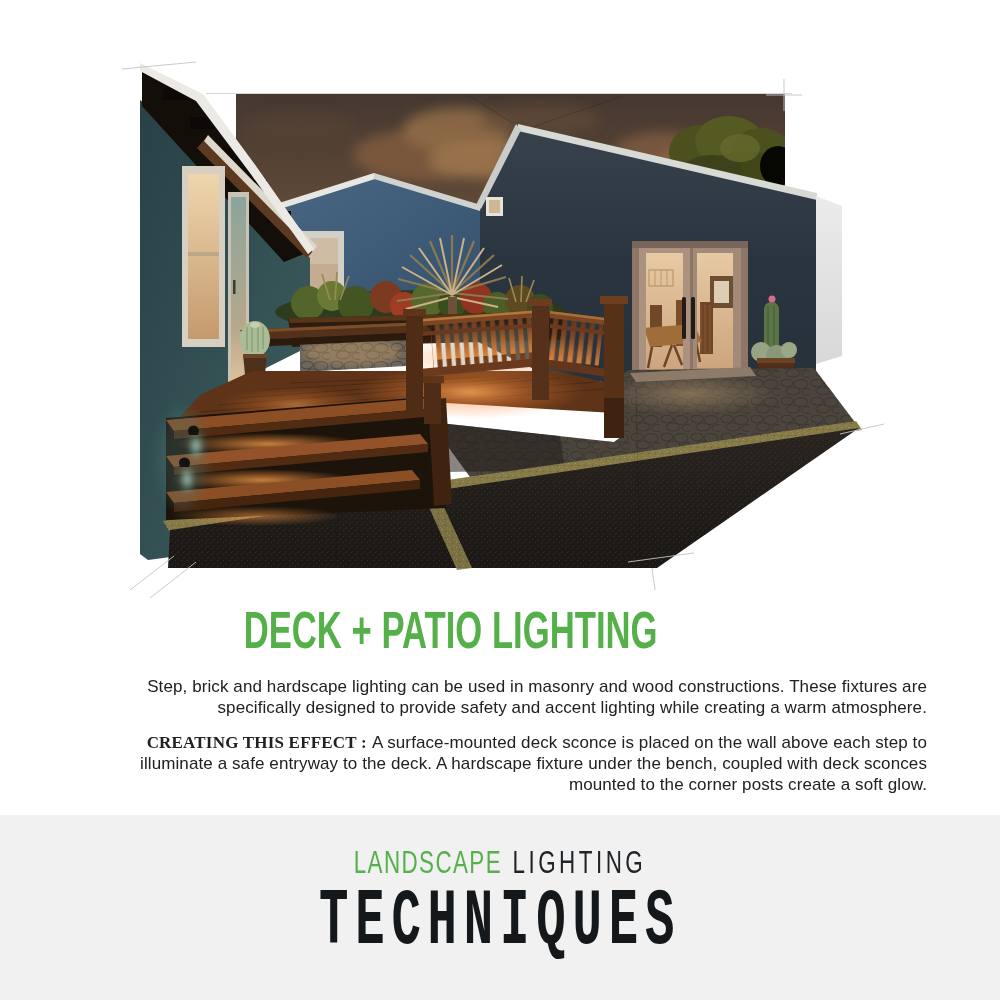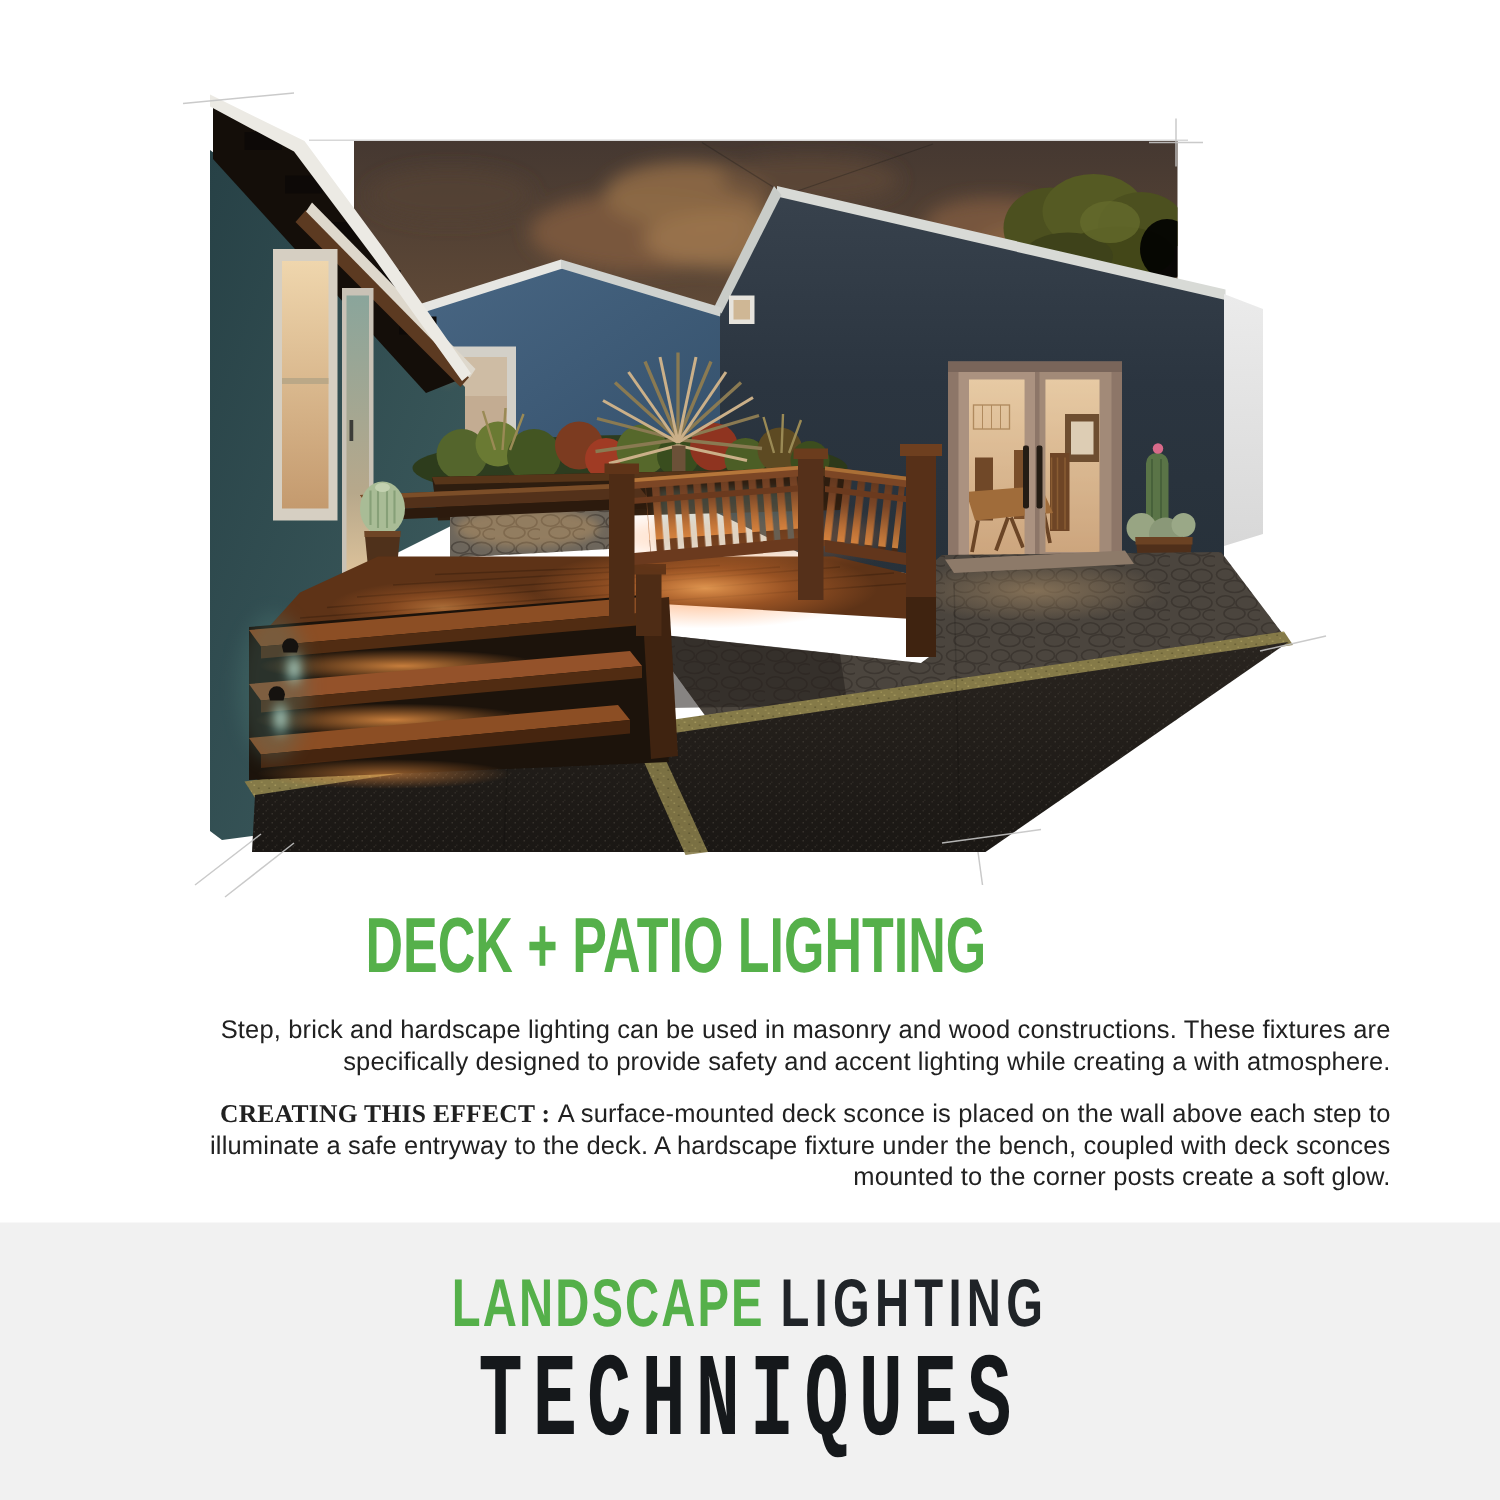--- a/index.html
+++ b/index.html
@@ -18,21 +18,21 @@
     font-size:17px;line-height:21px;color:#212121;margin:0;
     letter-spacing:.1px;
   }
   .p1{margin-top:21px;}
   .p2{margin-top:14px;}
   .p2 strong{margin-right:5px;letter-spacing:.2px;font-family:Liberation Serif, serif;}
   .footer{
     position:absolute;left:0;top:815px;width:1000px;height:185px;
     background:#f1f1f1;text-align:center;
   }
-  .brand-line{margin-top:31px;font-size:45px;font-weight:bold;line-height:1;white-space:nowrap;}
+  .brand-line{margin-top:31px;font-size:32px;font-weight:normal;line-height:1;white-space:nowrap;}
   .brand-line .inner{display:inline-block;transform:scaleX(.70);transform-origin:center top;letter-spacing:2px;}
   .brand-green{color:#55b04a;}
   .brand-dark{color:#202428;margin-left:15px;letter-spacing:5px;}
   .footer-title{margin-top:5px;font-size:79px;font-weight:bold;line-height:1;white-space:nowrap;font-family:Liberation Mono, monospace;}
   .footer-title .inner{display:inline-block;transform:scaleX(.62);transform-origin:center top;letter-spacing:11px;color:#15181b;}
 </style>
 </head>
 <body>
 
 <svg class="art" width="1000" height="1000" viewBox="0 0 1000 1000" role="img">
@@ -426,21 +426,21 @@
     <path d="M130,590 L174,556"></path>
     <path d="M150,598 L196,562"></path>
     <path d="M628,562 L694,553"></path>
     <path d="M652,568 L655,590"></path>
     <path d="M1062,0"></path>
   </g>
 </svg>
 
 <main class="copy">
   <h1 class="heading">DECK + PATIO LIGHTING</h1>
-  <p class="body-text p1">Step, brick and hardscape lighting can be used in masonry and wood constructions. These fixtures are specifically designed to provide safety and accent lighting while creating a with atmosphere.</p>
+  <p class="body-text p1">Step, brick and hardscape lighting can be used in masonry and wood constructions. These fixtures are specifically designed to provide safety and accent lighting while creating a warm atmosphere.</p>
   <p class="body-text p2"><strong>CREATING THIS EFFECT :</strong><span>A surface-mounted deck sconce is placed on the wall above each step to illuminate a safe entryway to the deck. A hardscape fixture under the bench, coupled with deck sconces mounted to the corner posts create a soft glow.</span></p>
 </main>
 
 <footer class="footer">
   <div class="brand-line">
     <span class="inner">
       <span class="brand-green">LANDSCAPE</span><span class="brand-dark">LIGHTING</span>
     </span>
   </div>
   <div class="footer-title">

